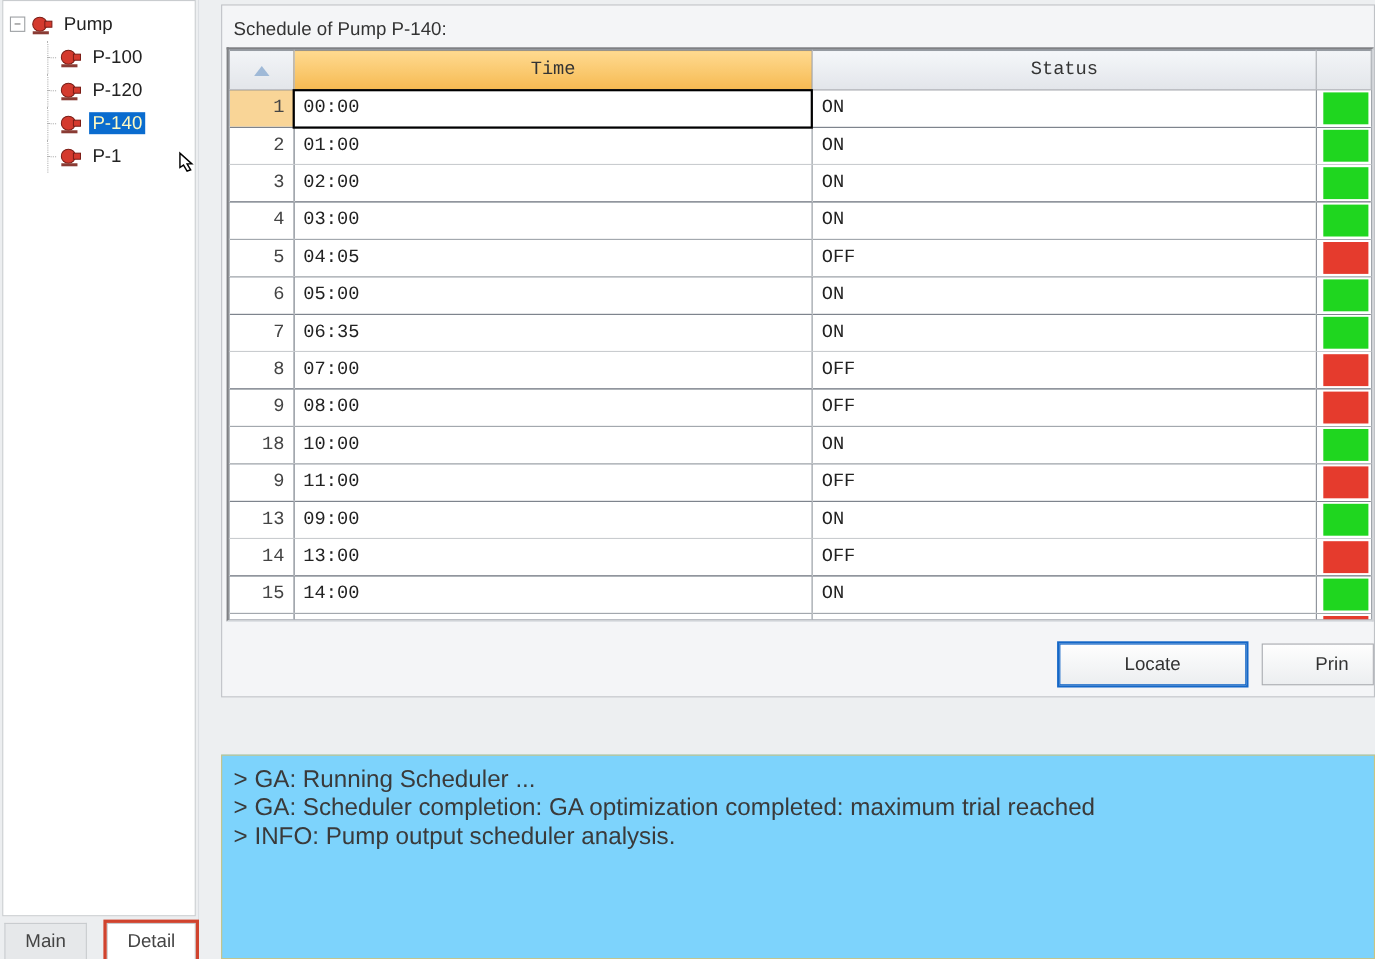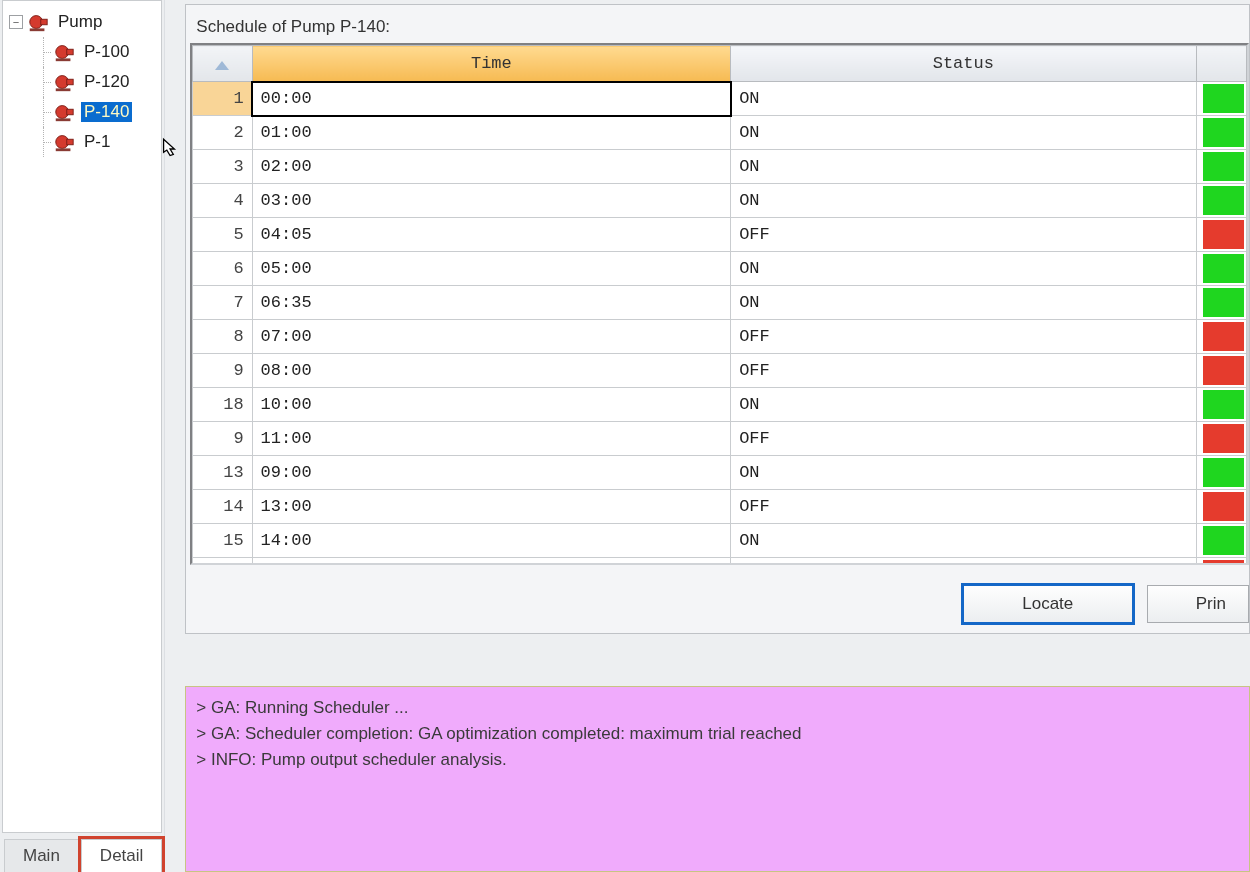--- a/index.html
+++ b/index.html
@@ -90,21 +90,21 @@
   .tree-label {
     padding: 0 3px;
   }
   .tree-label.selected {
     background: #0a6ccf;
     color: #fef9c3;
   }
 
   .tab-strip {
     display: flex;
-    gap: 0;
+    gap: 16px;
     align-items: flex-end;
     padding-left: 4px;
   }
   .tab {
     padding: 6px 18px;
     background: #e6e8ea;
     border: 1px solid #c9cccf;
     border-bottom: none;
     margin-right: 2px;
     cursor: pointer;
@@ -236,25 +236,25 @@
   .btn.focused {
     outline: 2px solid #1467c7;
     outline-offset: 0;
     border-color: #1467c7;
   }
 
   
   .log-panel {
     margin: 12px 0 0 20px;
     border: 1px solid #c8c483;
-    background: #f0abfc;
+    background: #7dd3fc;
     height: 192px;
     padding: 8px 10px;
     color: #3a3a3a;
-    font-size: 17px;
+    font-size: 22px;
     overflow: auto;
     white-space: nowrap;
   }
   .log-line { line-height: 26px; }
 
   
   .cursor-overlay {
     position: absolute;
     width: 26px; height: 26px;
     pointer-events: none;

